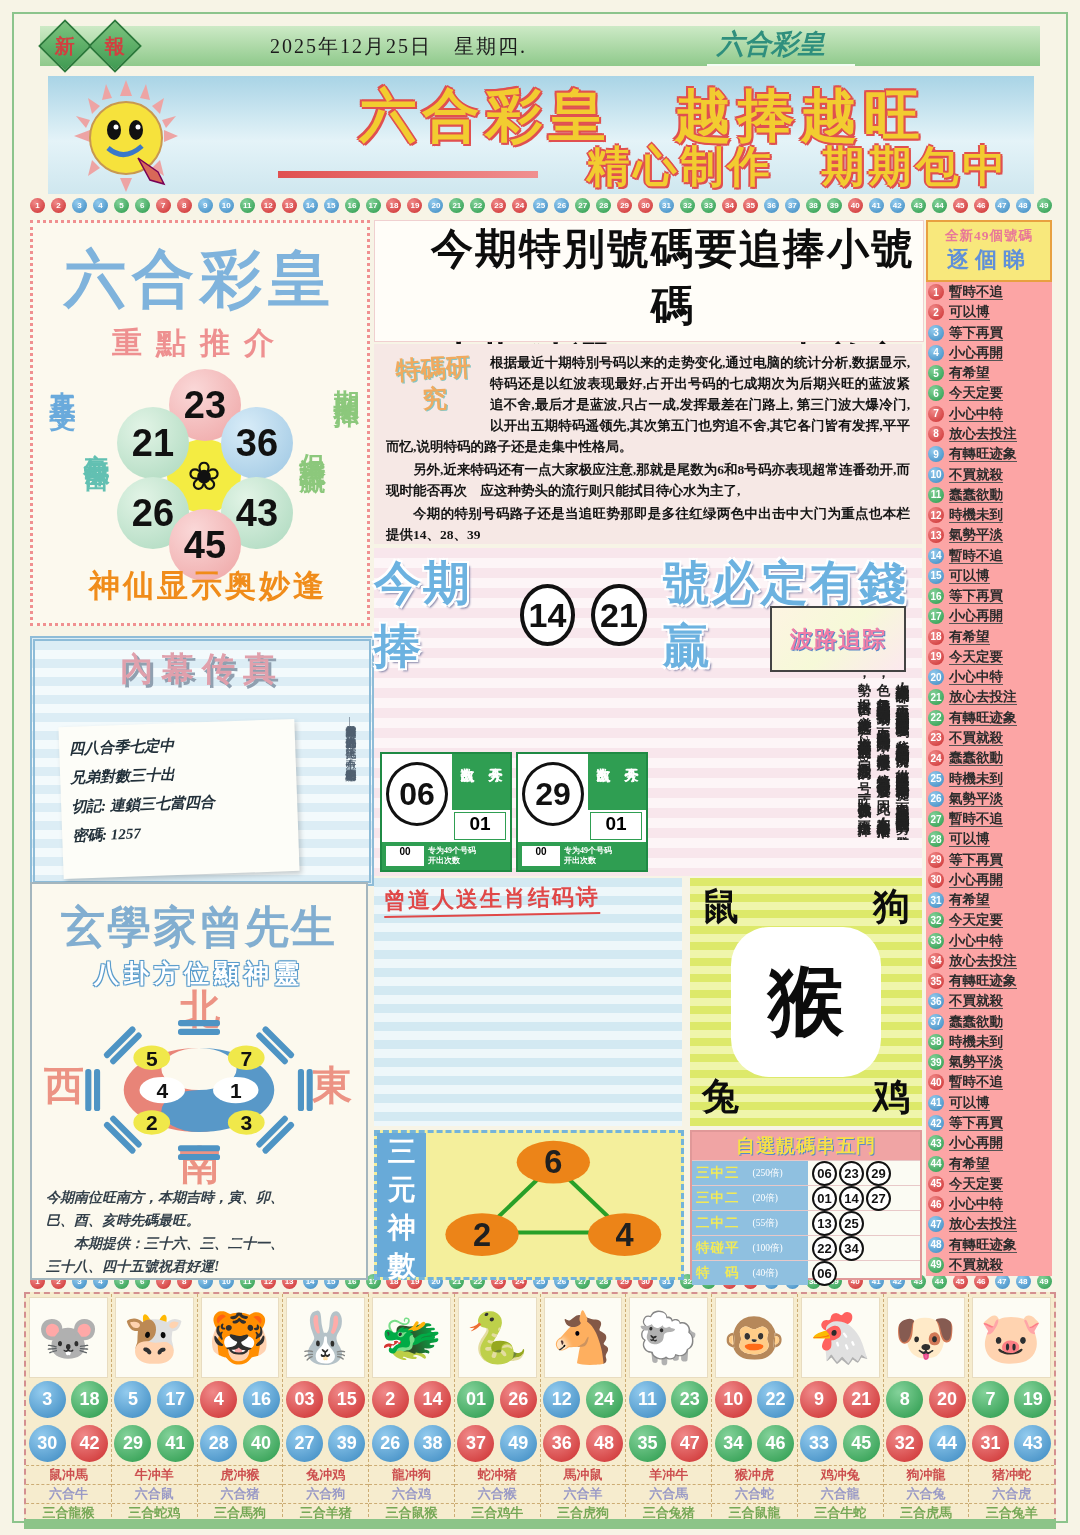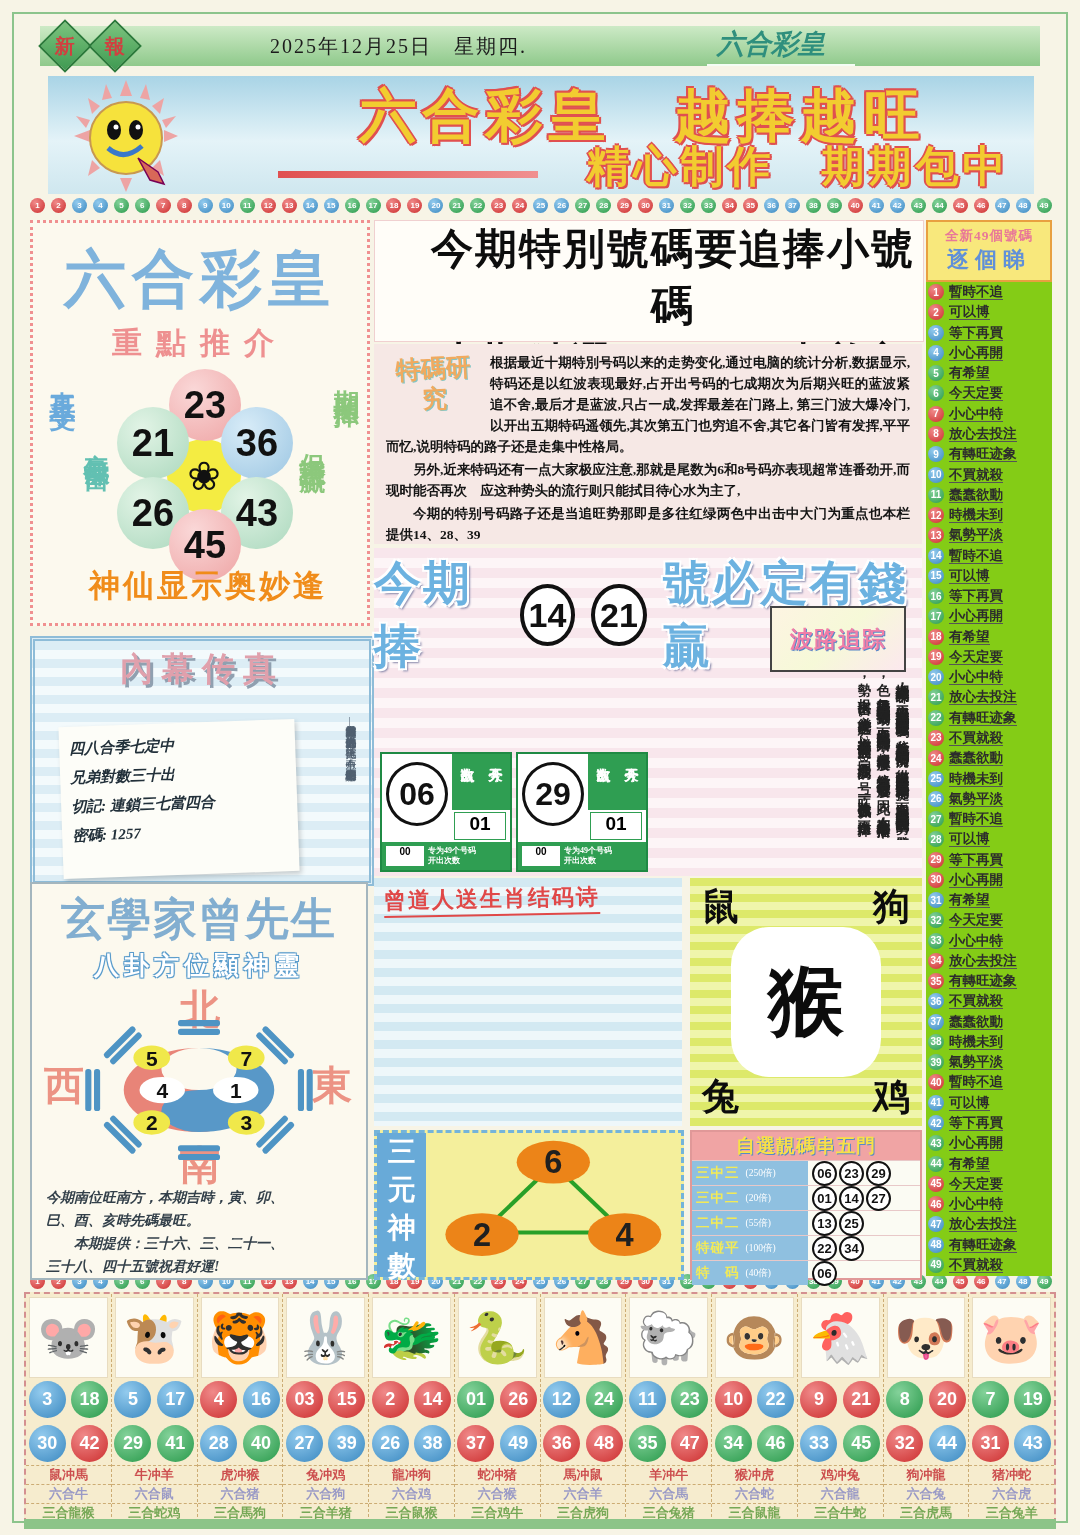--- a/index.html
+++ b/index.html
@@ -57,21 +57,21 @@
          background:repeating-linear-gradient(180deg,#dcedf5 0 9px,#f3fafc 9px 18px);}
   .neimu-title{text-align:center;font-size:33px;font-weight:bold;color:#e0a0ac;letter-spacing:8px;
                text-shadow:3px 3px 0 #90a0b0;margin-top:6px;}
   .neimu-side{position:absolute;right:10px;top:76px;height:155px;writing-mode:vertical-rl;
               font-size:11px;color:#506070;line-height:16px;}
   .note{position:absolute;left:26px;top:82px;width:216px;height:136px;background:#fdfdf8;
         transform:rotate(-2deg);box-shadow:2px 3px 5px rgba(0,0,0,.18);padding:8px 10px;}
   .note div{font-size:15px;font-style:italic;font-weight:bold;color:#22303a;line-height:29px;}
 
   .xuan{position:absolute;left:30px;top:882px;width:334px;height:394px;border:2px solid #a4b6be;background:#fcf9ee;}
-  .xuan-t1{text-align:center;font-size:44px;font-weight:bold;color:#82aed0;margin-top:6px;letter-spacing:2px;}
+  .xuan-t1{text-align:center;font-size:44px;font-weight:bold;color:#82aed0;margin-top:14px;letter-spacing:2px;}
   .xuan-t2{text-align:center;font-size:25px;font-weight:bold;color:#fff;letter-spacing:5px;
            text-shadow:0 0 2px #5a9ccc,1px 1px 0 #5a9ccc,-1px -1px 0 #5a9ccc,1px -1px 0 #5a9ccc,-1px 1px 0 #5a9ccc;}
   .bagua{position:absolute;left:16px;top:108px;width:300px;height:192px;}
   .bagua .dir{position:absolute;font-size:40px;font-weight:bold;color:#ec9384;}
   .xuan-body{position:absolute;left:14px;top:302px;width:306px;font-size:14px;font-style:italic;font-weight:bold;
              color:#33404a;line-height:23px;}
 
   
   .headline{position:absolute;left:374px;top:220px;width:548px;height:120px;background:#fffdf8;
             border:1px solid #f0d0d0;text-align:center;}
@@ -126,26 +126,26 @@
            display:flex;box-sizing:border-box;background:#f4ef9c;}
   .sy-label{width:50px;background:#68aad8;display:flex;flex-direction:column;align-items:center;justify-content:space-around;}
   .sy-label span{color:#fff;font-weight:bold;font-size:28px;}
 
   .zx{position:absolute;left:690px;top:1130px;width:232px;height:150px;border:2px solid #e09898;box-sizing:border-box;background:#fbfbf3;}
   .zx-head{height:28px;background:#f0a4a4;display:flex;align-items:center;justify-content:center;
            font-size:19px;font-weight:bold;color:#f8e048;letter-spacing:1px;text-shadow:1px 1px 0 #5888c8;}
   .zx-row{height:24px;display:flex;align-items:center;border-top:1px solid #e8c8c8;}
   .zx-left{width:116px;height:100%;background:#8fc0e0;display:flex;align-items:center;padding-left:4px;box-sizing:border-box;}
   .zx-lab{font-size:13.5px;font-weight:bold;color:#f2ea58;letter-spacing:1px;}
-  .zx-odds{font-size:9.5px;color:#fff;margin-left:6px;}
+  .zx-odds{font-size:9.5px;color:#fff;margin-left:13px;}
   .zx-nums{flex:1;display:flex;align-items:center;gap:2px;padding-left:4px;}
   .zx-nums .cnum{width:21px;height:21px;font-size:13px;border-width:2px;}
 
   
-  .rightcol{position:absolute;left:926px;top:220px;width:126px;height:1056px;background:#84cc16;}
+  .rightcol{position:absolute;left:926px;top:220px;width:126px;height:1056px;background:#fca5a5;}
   .r-head{height:62px;background:#f8e87c;border:2px solid #e8a040;box-sizing:border-box;text-align:center;}
   .r-head .l1{font-size:13.5px;font-weight:bold;color:#e87898;margin-top:5px;letter-spacing:1px;}
   .r-head .l2{font-size:22px;font-weight:bold;color:#6090d8;letter-spacing:6px;}
   .r-item{height:20.28px;display:flex;align-items:center;}
   .r-item .ball{width:16px;height:16px;font-size:10px;margin-left:2px;flex:0 0 auto;}
   .r-item .txt{font-size:13.5px;font-weight:bold;color:#2c2c2c;margin-left:5px;border-bottom:1px solid #555;line-height:15px;}
 
   
   .bottom{position:absolute;left:24px;top:1292px;width:1032px;height:232px;border:2px dashed #d49090;
           box-sizing:border-box;background:#f6ecce;display:flex;}

